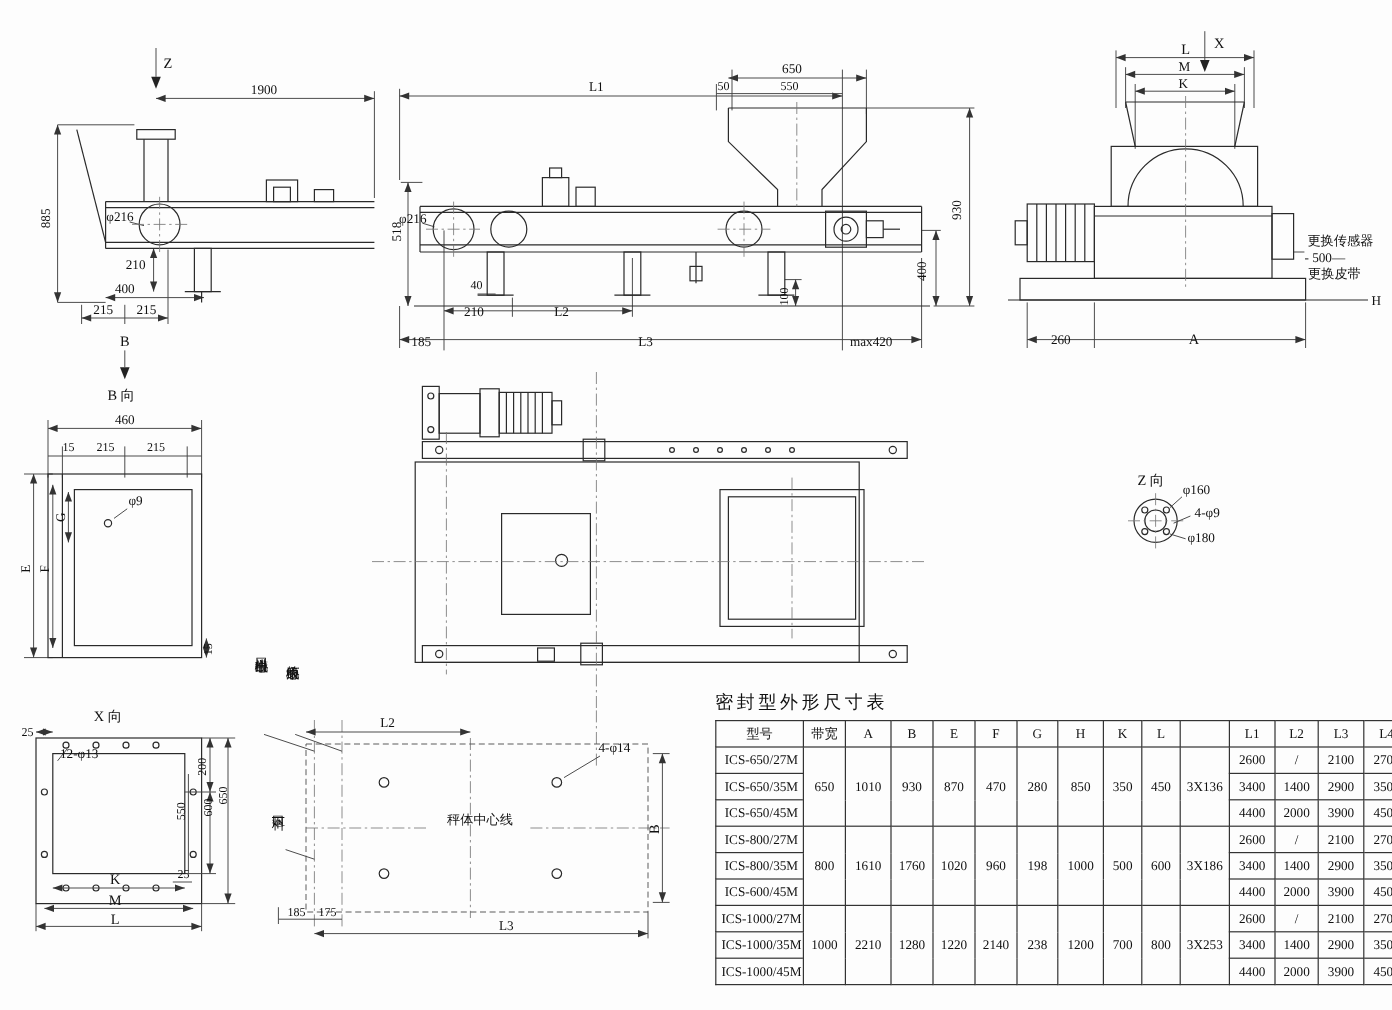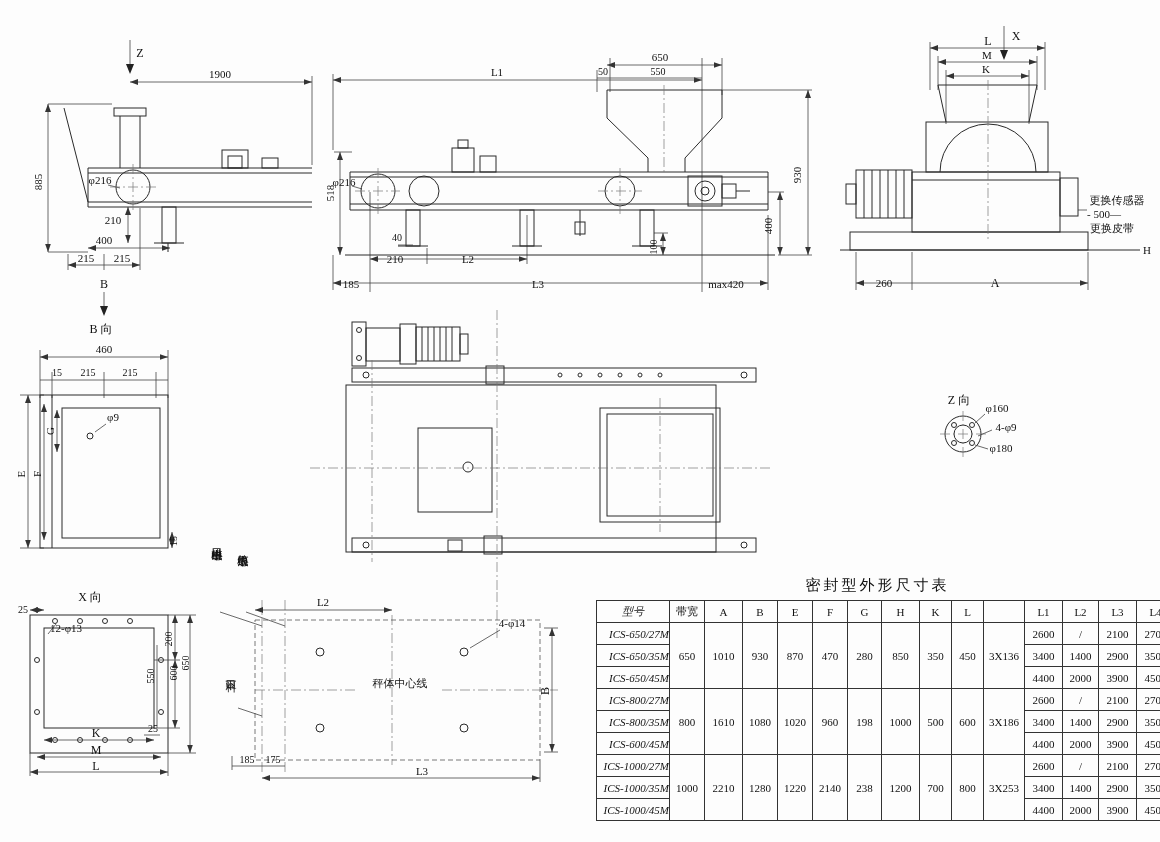--- a/index.html
+++ b/index.html
@@ -6,25 +6,25 @@
   #stage{position:relative;width:1160px;height:842px;background:#fdfdfd;overflow:hidden;
          font-family:"Liberation Serif","DejaVu Serif",serif;}
   #drawing{position:absolute;left:0;top:0;}
   svg .ol{stroke:#2a2a2a;fill:none;stroke-width:1;}
   svg .dim{stroke:#444;fill:none;stroke-width:0.8;}
   svg .cl{stroke:#777;fill:none;stroke-width:0.7;stroke-dasharray:10 3 2 3;}
   svg .dash{stroke:#555;fill:none;stroke-width:0.8;stroke-dasharray:5 3;}
   svg text{fill:#111;font-family:"Liberation Serif","DejaVu Serif",serif;}
   #labels{text-anchor:middle;}
   .table-wrap{position:absolute;left:596px;top:576px;width:563px;}
-  .tbl-title{text-align:center;font-size:15px;letter-spacing:3px;color:#111;margin-bottom:5px;}
+  .tbl-title{font-size:15px;letter-spacing:3px;color:#111;margin-bottom:5px;}
   #dim-table{border-collapse:collapse;table-layout:fixed;width:563px;font-size:11px;}
   #dim-table th,#dim-table td{border:1px solid #333;text-align:center;padding:0;height:21px;
       font-weight:normal;color:#111;overflow:hidden;white-space:nowrap;}
-  #dim-table td.model{text-align:right;padding-left:3px;font-style:italic;}
+  #dim-table td.model{text-align:center;padding-left:3px;}
 </style>
 </head>
 <body>
 
 <div id="stage">
 
 <svg id="drawing" width="1160" height="842" viewBox="0 0 1160 842">
   <defs>
     <marker id="ae" markerWidth="9" markerHeight="7" refX="8.5" refY="3.5" orient="auto" markerUnits="userSpaceOnUse">
       <path d="M0,0.5 L8.5,3.5 L0,6.5 z" fill="#333"></path>
@@ -417,21 +417,21 @@
         <text x="273" y="763" font-size="10">175</text>
         <text x="422" y="775" font-size="11">L3</text>
       </g>
 </svg>
 
 <div class="table-wrap">
   <div class="tbl-title">密封型外形尺寸表</div>
   <table id="dim-table">
     <thead>
           <tr id="tbl-head">
-            <th style="width: 72px; font-style: italic;">型号</th>
+            <th style="width: 72px;">型号</th>
             <th style="width: 34px;">带宽</th>
             <th style="width: 37px;">A</th>
             <th style="width: 34px;">B</th>
             <th style="width: 34px;">E</th>
             <th style="width: 34px;">F</th>
             <th style="width: 33px;">G</th>
             <th style="width: 37px;">H</th>
             <th style="width: 31px;">K</th>
             <th style="width: 31px;">L</th>
             <th style="width: 40px;"></th>
@@ -470,21 +470,21 @@
             <td class="model">ICS-650/45M</td>
             <td>4400</td>
             <td>2000</td>
             <td>3900</td>
             <td>4500</td>
           </tr>
           <tr>
             <td class="model">ICS-800/27M</td>
             <td rowspan="3">800</td>
             <td rowspan="3">1610</td>
-            <td rowspan="3">1080</td>
+            <td rowspan="3">1760</td>
             <td rowspan="3">1020</td>
             <td rowspan="3">960</td>
             <td rowspan="3">198</td>
             <td rowspan="3">1000</td>
             <td rowspan="3">500</td>
             <td rowspan="3">600</td>
             <td rowspan="3">3X186</td>
             <td>2600</td>
             <td>/</td>
             <td>2100</td>

